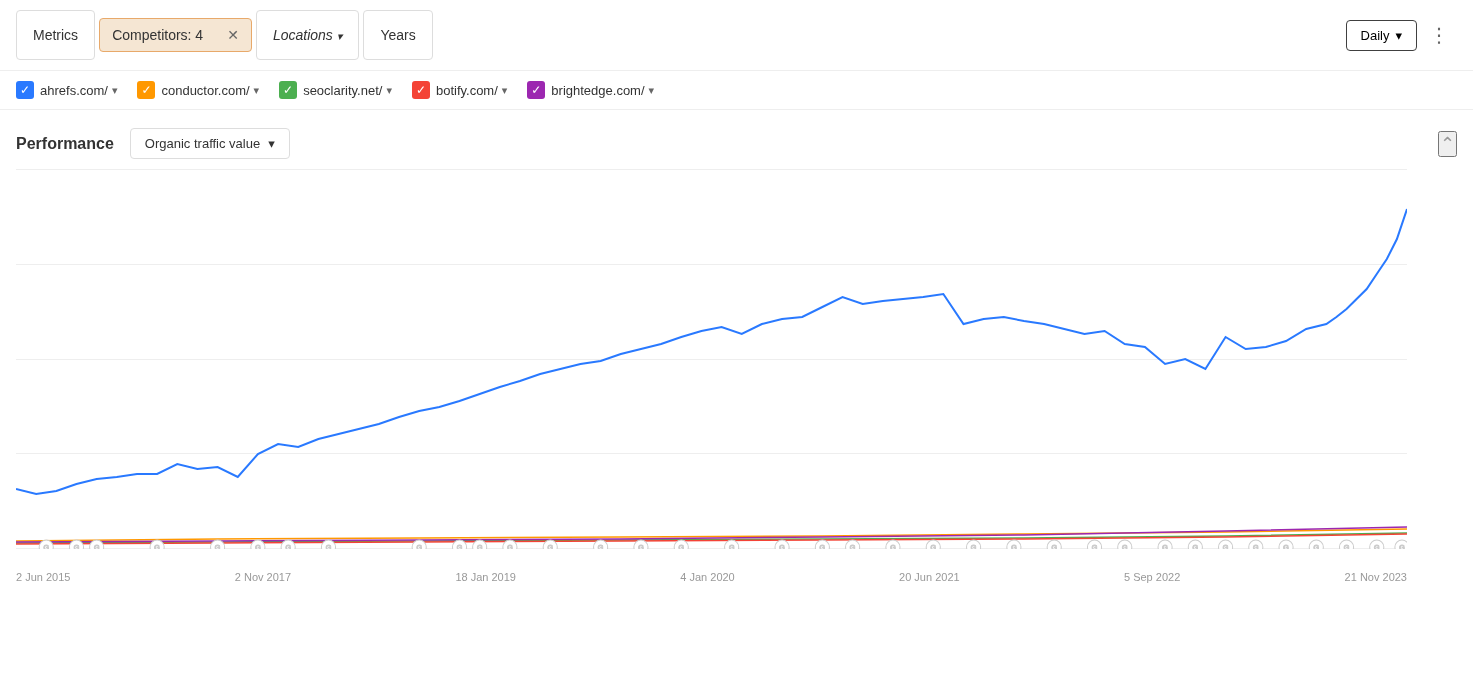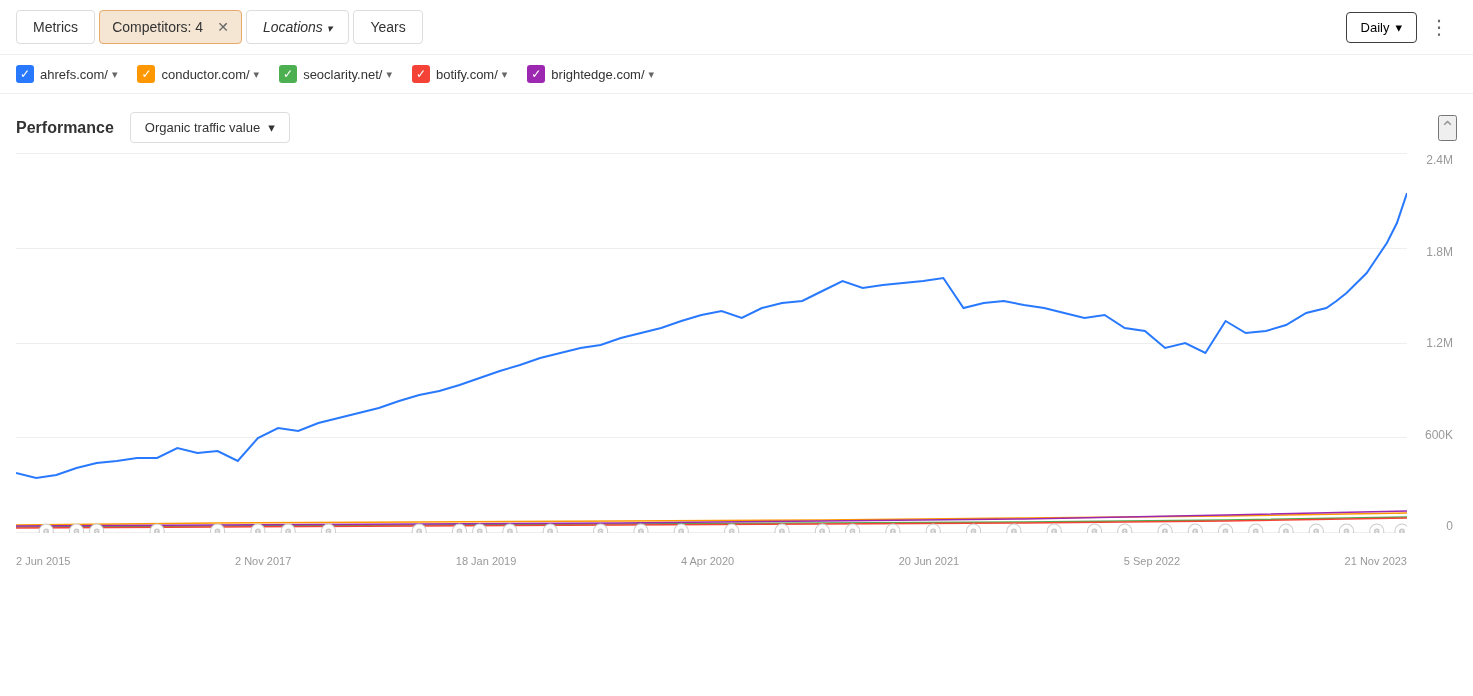--- a/index.html
+++ b/index.html
@@ -3,21 +3,21 @@
   <meta charset="utf-8">
   <style>
     * { box-sizing: border-box; margin: 0; padding: 0; }
     body { font-family: -apple-system, BlinkMacSystemFont, 'Segoe UI', Arial, sans-serif; background: #fff; color: #333; font-size: 14px; }
 
     .toolbar {
       display: flex; align-items: center; padding: 10px 16px; border-bottom: 1px solid #eee;
       gap: 4px;
     }
     .tab-btn {
-      padding: 8px 16px; border: 1px solid #ddd; border-radius: 4px; background: #fff;
+      padding: 16px 16px; border: 1px solid #ddd; border-radius: 4px; background: #fff;
       cursor: pointer; font-size: 14px; color: #333;
     }
     .tab-btn.active { background: #fff; font-weight: 500; }
     .tab-btn.highlighted { background: #f5e6d3; border-color: #e8a96a; }
     .tab-btn-close { display: inline-flex; align-items: center; margin-left: 6px; cursor: pointer; color: #666; }
     .tab-btn-with-close { display: flex; align-items: center; }
     .tab-dropdown { display: flex; align-items: flex-end; gap: 0; font-style: italic; }
 
     .spacer { flex: 1; }
 
@@ -86,21 +86,21 @@
     .grid-line { border-top: 1px solid #eee; width: 100%; }
 
     svg { width: 100%; height: 100%; }
   </style>
 </head>
 <body>
 
 <div class="toolbar">
   <button class="tab-btn active">Metrics</button>
 
-  <div class="tab-btn highlighted tab-btn-with-close" style="padding: 8px 12px; border-radius:4px; border:1px solid #e8a96a; background:#f5e6d3; cursor:pointer; display:flex; align-items:flex-start; gap:8px;">
+  <div class="tab-btn highlighted tab-btn-with-close" style="padding: 8px 12px; border-radius:4px; border:1px solid #e8a96a; background:#f5e6d3; cursor:pointer; display:flex; align-items:flex-start; gap:18px;">
     <span>Competitors: 4</span>
     <span class="tab-btn-close">✕</span>
   </div>
 
   <button class="tab-btn tab-dropdown">
     <span>Locations</span>
     <span style="font-size:11px; margin-left:4px;">▾</span>
   </button>
 
   <button class="tab-btn">Years</button>
@@ -164,27 +164,20 @@
   <div class="chart-container">
 
     <div class="grid-lines">
       <div class="grid-line"></div>
       <div class="grid-line"></div>
       <div class="grid-line"></div>
       <div class="grid-line"></div>
       <div class="grid-line"></div>
     </div>
 
-    <div class="y-axis-labels">
-      <span>2.4M</span>
-      <span>1.8M</span>
-      <span>1.2M</span>
-      <span>600K</span>
-      <span>0</span>
-    </div>
 
     <div class="chart-svg-wrapper">
       <svg viewBox="0 0 1380 380" preserveAspectRatio="none">
 
         <polyline fill="none" stroke="#2979ff" stroke-width="2" points="
             0,320
             20,325
             40,322
             60,315
             80,310
@@ -342,20 +335,20 @@
           <circle cx="1375" cy="378" r="7"></circle> 
             <text x="1375" y="381" text-anchor="middle" font-size="7" fill="#666">G</text>
         </g>
       </svg>
     </div>
 
     <div class="x-axis-labels">
       <span>2 Jun 2015</span>
       <span>2 Nov 2017</span>
       <span>18 Jan 2019</span>
-      <span>4 Apr 2020</span>
+      <span>4 Jan 2020</span>
       <span>20 Jun 2021</span>
       <span>5 Sep 2022</span>
       <span>21 Nov 2023</span>
     </div>
 
   </div>
 </div>
 
 </body></html>

